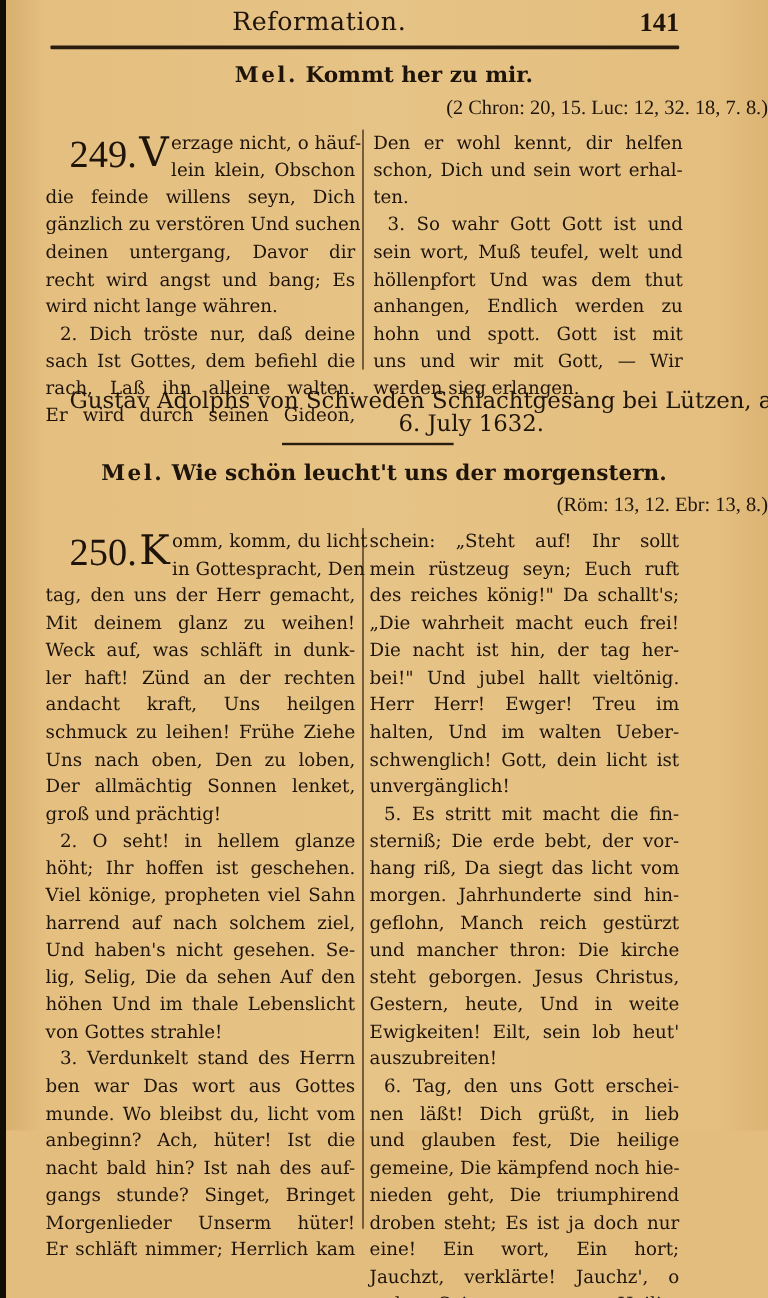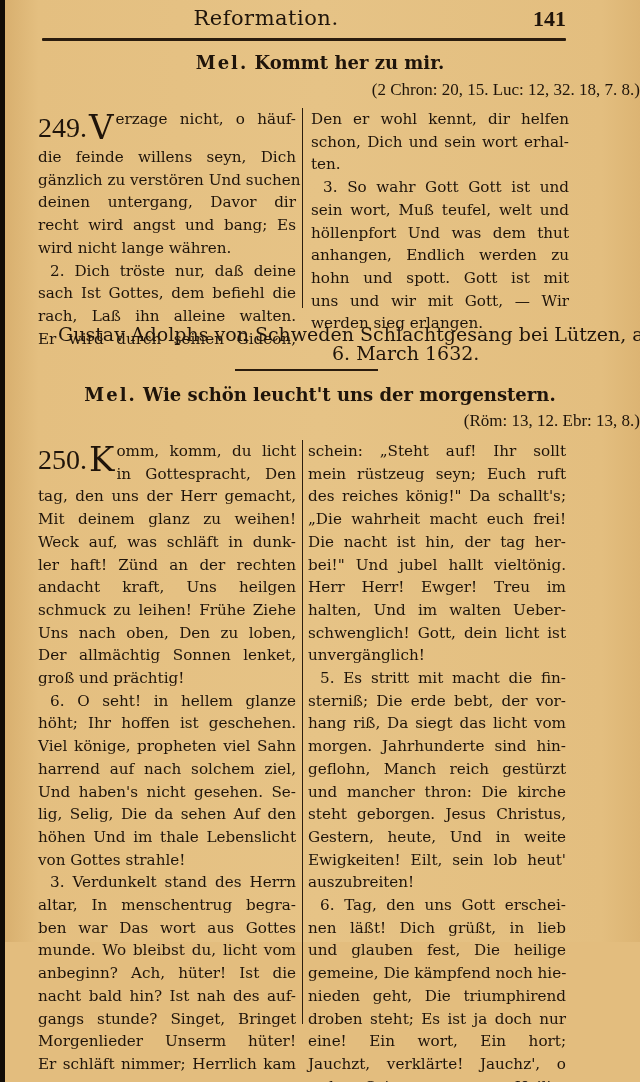--- a/index.html
+++ b/index.html
@@ -43,22 +43,22 @@
     font-size: 17px; font-family: "Liberation Serif", serif;
   }
   .col {
     position: absolute; font-family: "DejaVu Serif", serif;
     font-size: 15.2px; line-height: 22.7px; text-align: justify;
   }
   .col .line { display: block; white-space: nowrap; text-align: justify; text-align-last: justify; }
   .col .line.last { text-align-last: left; }
   .col .indent { padding-left: 12px; }
   .hymn-number {
-    float: left; font-size: 28px; line-height: 36px; font-family: "Liberation Serif", serif;
-    margin-right: 2px; margin-top: 2px;
+    float: left; font-size: 32px; line-height: 36px; font-family: "Liberation Serif", serif;
+    margin-right: 2px; margin-top: 2px; margin-left: 20px;
   }
   .dropcap { float: left; font-size: 34px; line-height: 34px; margin-top: 2px; margin-right: 2px; font-family: "DejaVu Serif", serif; }
   .col-rule {
     position: absolute; width: 1px; background: #2a1c0e;
   }
   .author {
     position: absolute; font-size: 19px; font-family: "DejaVu Serif", serif; white-space: nowrap;
   }
   .mid-rule {
     position: absolute; left: 235px; top: 369px; width: 143px; height: 2px; background: #2a1c0e;
@@ -79,20 +79,21 @@
   <div class="mel" style="top:52px;">
     <span class="mel-label">Mel.</span>
     <span>Kommt her zu mir.</span>
   </div>
   <div class="refs" style="top:80px;">(2 Chron: 20, 15.  Luc: 12, 32. 18, 7. 8.)</div>
 
   <div class="col" style="left:38px; top:108px; width:258px;">
     <span class="hymn-number">249.</span>
     <span class="dropcap">V</span>
     <span class="line">erzage nicht, o häuf-</span>
+    <span class="line">lein klein, Obschon</span>
     <span class="line" style="clear:both">die feinde willens seyn, Dich</span>
     <span class="line">gänzlich zu verstören Und suchen</span>
     <span class="line">deinen untergang, Davor dir</span>
     <span class="line">recht wird angst und bang; Es</span>
     <span class="line last">wird nicht lange währen.</span>
     <span class="line indent">2. Dich tröste nur, daß deine</span>
     <span class="line">sach Ist Gottes, dem befiehl die</span>
     <span class="line">rach, Laß ihn alleine walten.</span>
     <span class="line">Er wird durch seinen Gideon,</span>
   </div>
@@ -104,21 +105,21 @@
     <span class="line indent">3. So wahr Gott Gott ist und</span>
     <span class="line">sein wort, Muß teufel, welt und</span>
     <span class="line">höllenpfort Und was dem thut</span>
     <span class="line">anhangen, Endlich werden zu</span>
     <span class="line">hohn und spott. Gott ist mit</span>
     <span class="line">uns und wir mit Gott, — Wir</span>
     <span class="line last">werden sieg erlangen.</span>
   </div>
 
   <div class="author" style="left:58px; top:323px;">Gustav Adolphs von Schweden Schlachtgesang bei Lützen, am</div>
-  <div class="author" style="left:332px; top:342px;">6. March 1632.</div>
+  <div class="author" style="left:332px; top:342px;">6. July 1632.</div>
 
   <div class="mid-rule"></div>
 
   <div class="mel" style="top:384px;">
     <span class="mel-label">Mel.</span>
     <span>Wie schön leucht't uns der morgenstern.</span>
   </div>
   <div class="refs" style="top:411px;">(Röm: 13, 12. Ebr: 13, 8.)</div>
 
   <div class="col" style="left:38px; top:440px; width:258px;">
@@ -128,30 +129,29 @@
     <span class="line">in Gottespracht, Den</span>
     <span class="line" style="clear:both">tag, den uns der Herr gemacht,</span>
     <span class="line">Mit deinem glanz zu weihen!</span>
     <span class="line">Weck auf, was schläft in dunk-</span>
     <span class="line">ler haft! Zünd an der rechten</span>
     <span class="line">andacht kraft, Uns heilgen</span>
     <span class="line">schmuck zu leihen! Frühe Ziehe</span>
     <span class="line">Uns nach oben, Den zu loben,</span>
     <span class="line">Der allmächtig Sonnen lenket,</span>
     <span class="line last">groß und prächtig!</span>
-    <span class="line indent">6. O seht! in hellem glanze</span>
+    <span class="line indent">2. O seht! in hellem glanze</span>
     <span class="line">höht; Ihr hoffen ist geschehen.</span>
     <span class="line">Viel könige, propheten viel Sahn</span>
     <span class="line">harrend auf nach solchem ziel,</span>
     <span class="line">Und haben's nicht gesehen. Se-</span>
     <span class="line">lig, Selig, Die da sehen Auf den</span>
     <span class="line">höhen Und im thale Lebenslicht</span>
     <span class="line last">von Gottes strahle!</span>
     <span class="line indent">3. Verdunkelt stand des Herrn</span>
-    <span class="line">altar, In menschentrug begra-</span>
     <span class="line">ben war Das wort aus Gottes</span>
     <span class="line">munde. Wo bleibst du, licht vom</span>
     <span class="line">anbeginn? Ach, hüter! Ist die</span>
     <span class="line">nacht bald hin? Ist nah des auf-</span>
     <span class="line">gangs stunde? Singet, Bringet</span>
     <span class="line">Morgenlieder Unserm hüter!</span>
     <span class="line">Er schläft nimmer; Herrlich kam</span>
 
   </div>
   <div class="col-rule" style="left:302px; top:440px; height:584px;"></div>

